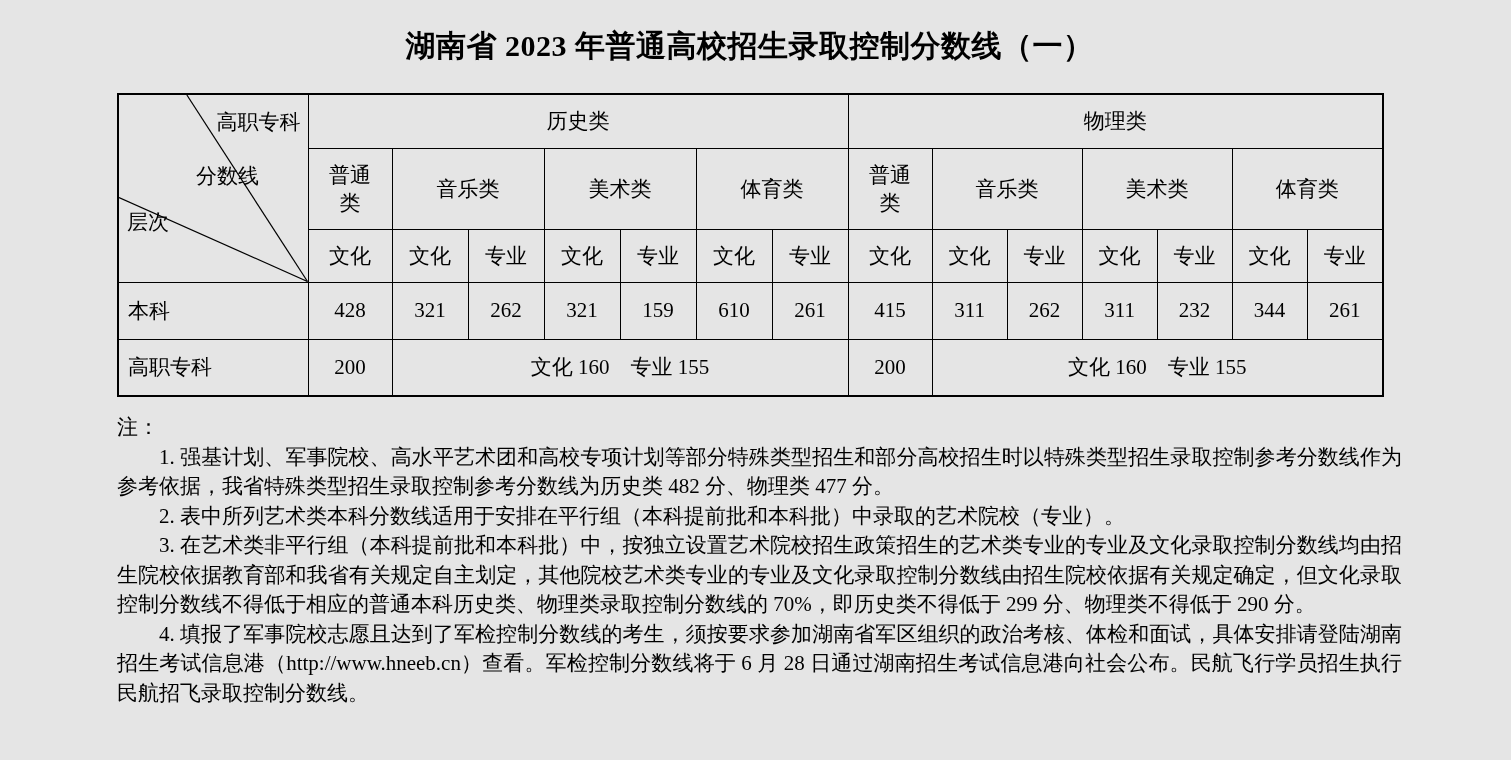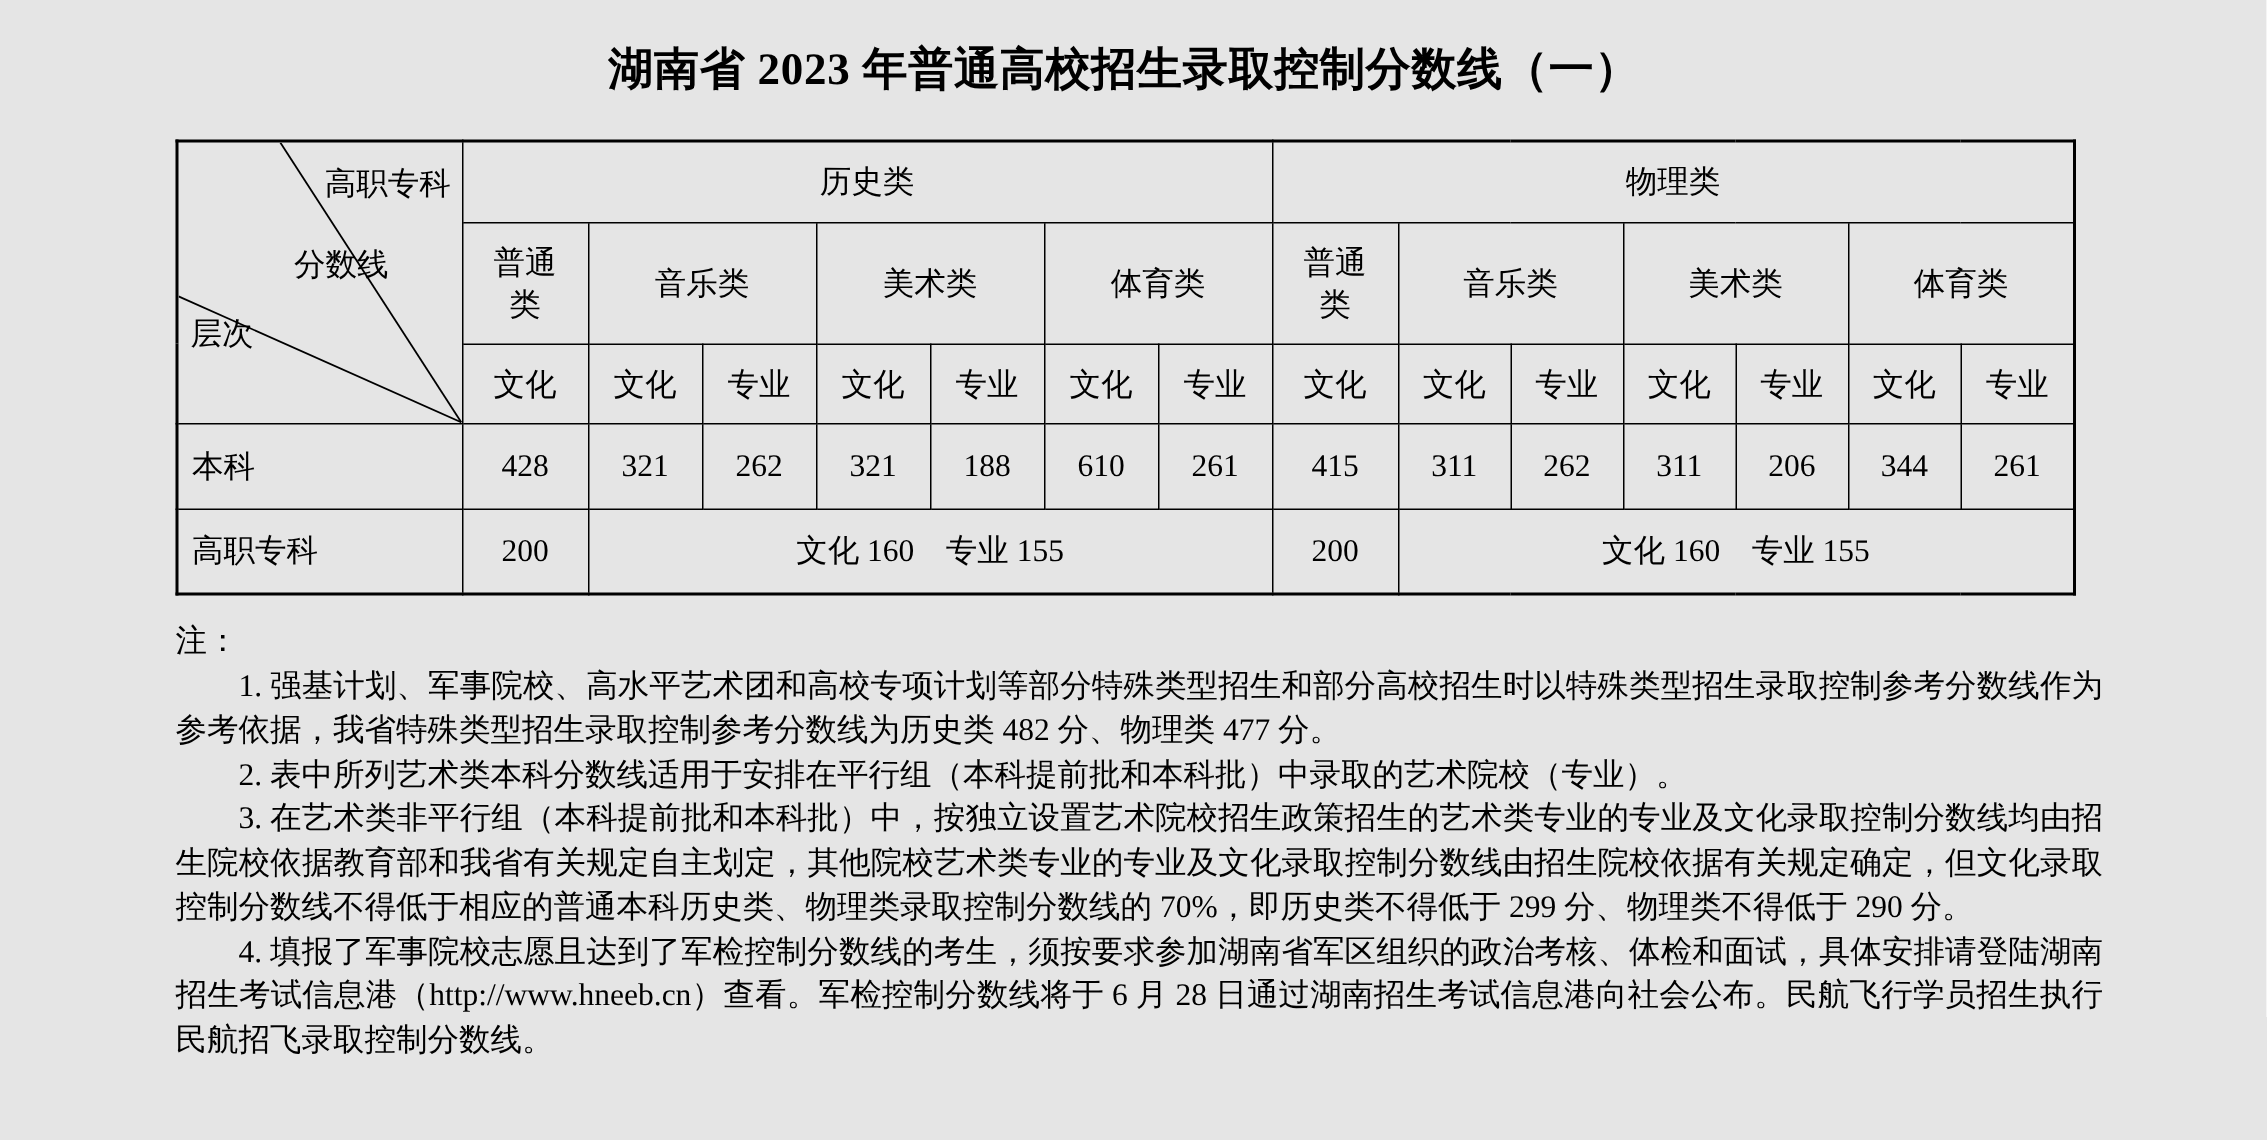--- a/index.html
+++ b/index.html
@@ -154,28 +154,28 @@
         <th>文化</th>
         <th>专业</th>
       </tr>
 
       <tr class="r-benke">
         <th class="row-label">本科</th>
         <td class="num">428</td>
         <td class="num">321</td>
         <td class="num">262</td>
         <td class="num">321</td>
-        <td class="num">188</td>
+        <td class="num">159</td>
         <td class="num">610</td>
         <td class="num">261</td>
         <td class="num">415</td>
         <td class="num">311</td>
         <td class="num">262</td>
         <td class="num">311</td>
-        <td class="num">206</td>
+        <td class="num">232</td>
         <td class="num">344</td>
         <td class="num">261</td>
       </tr>
 
       <tr class="r-gaozhi">
         <th class="row-label">高职专科</th>
         <td class="num">200</td>
         <td class="merged" colspan="6">文化 160    专业 155</td>
         <td class="num">200</td>
         <td class="merged" colspan="6">文化 160    专业 155</td>

